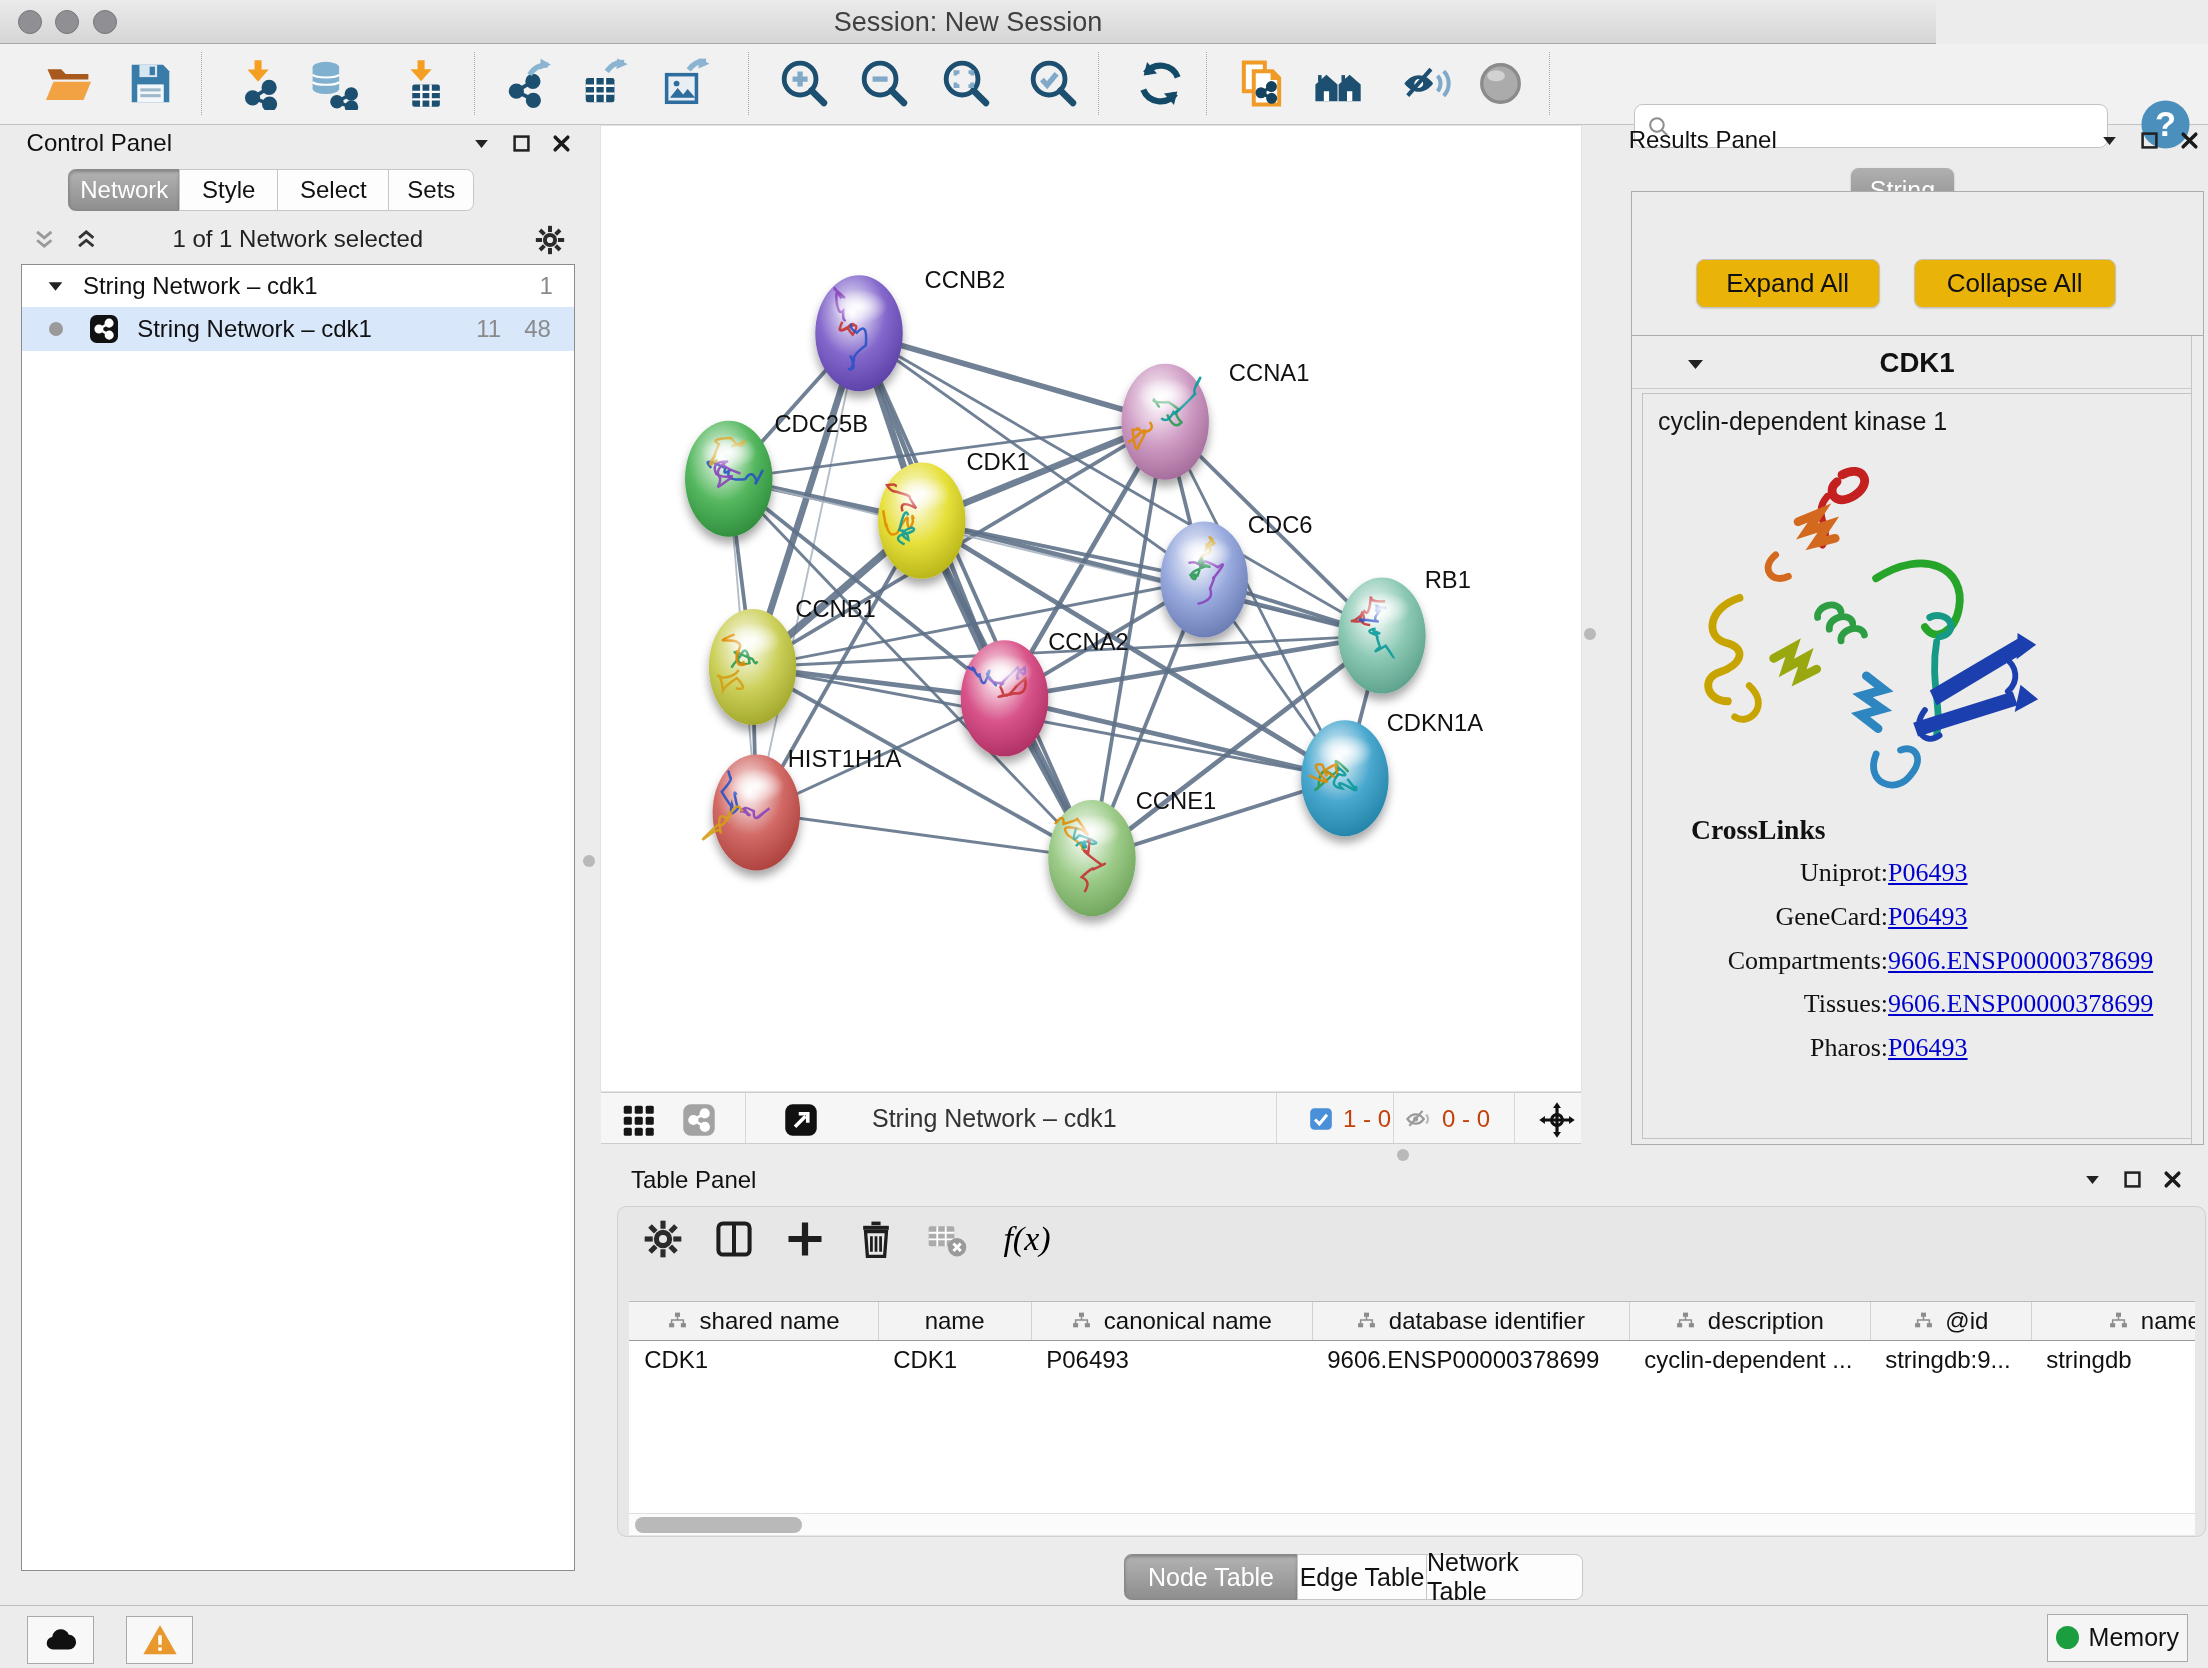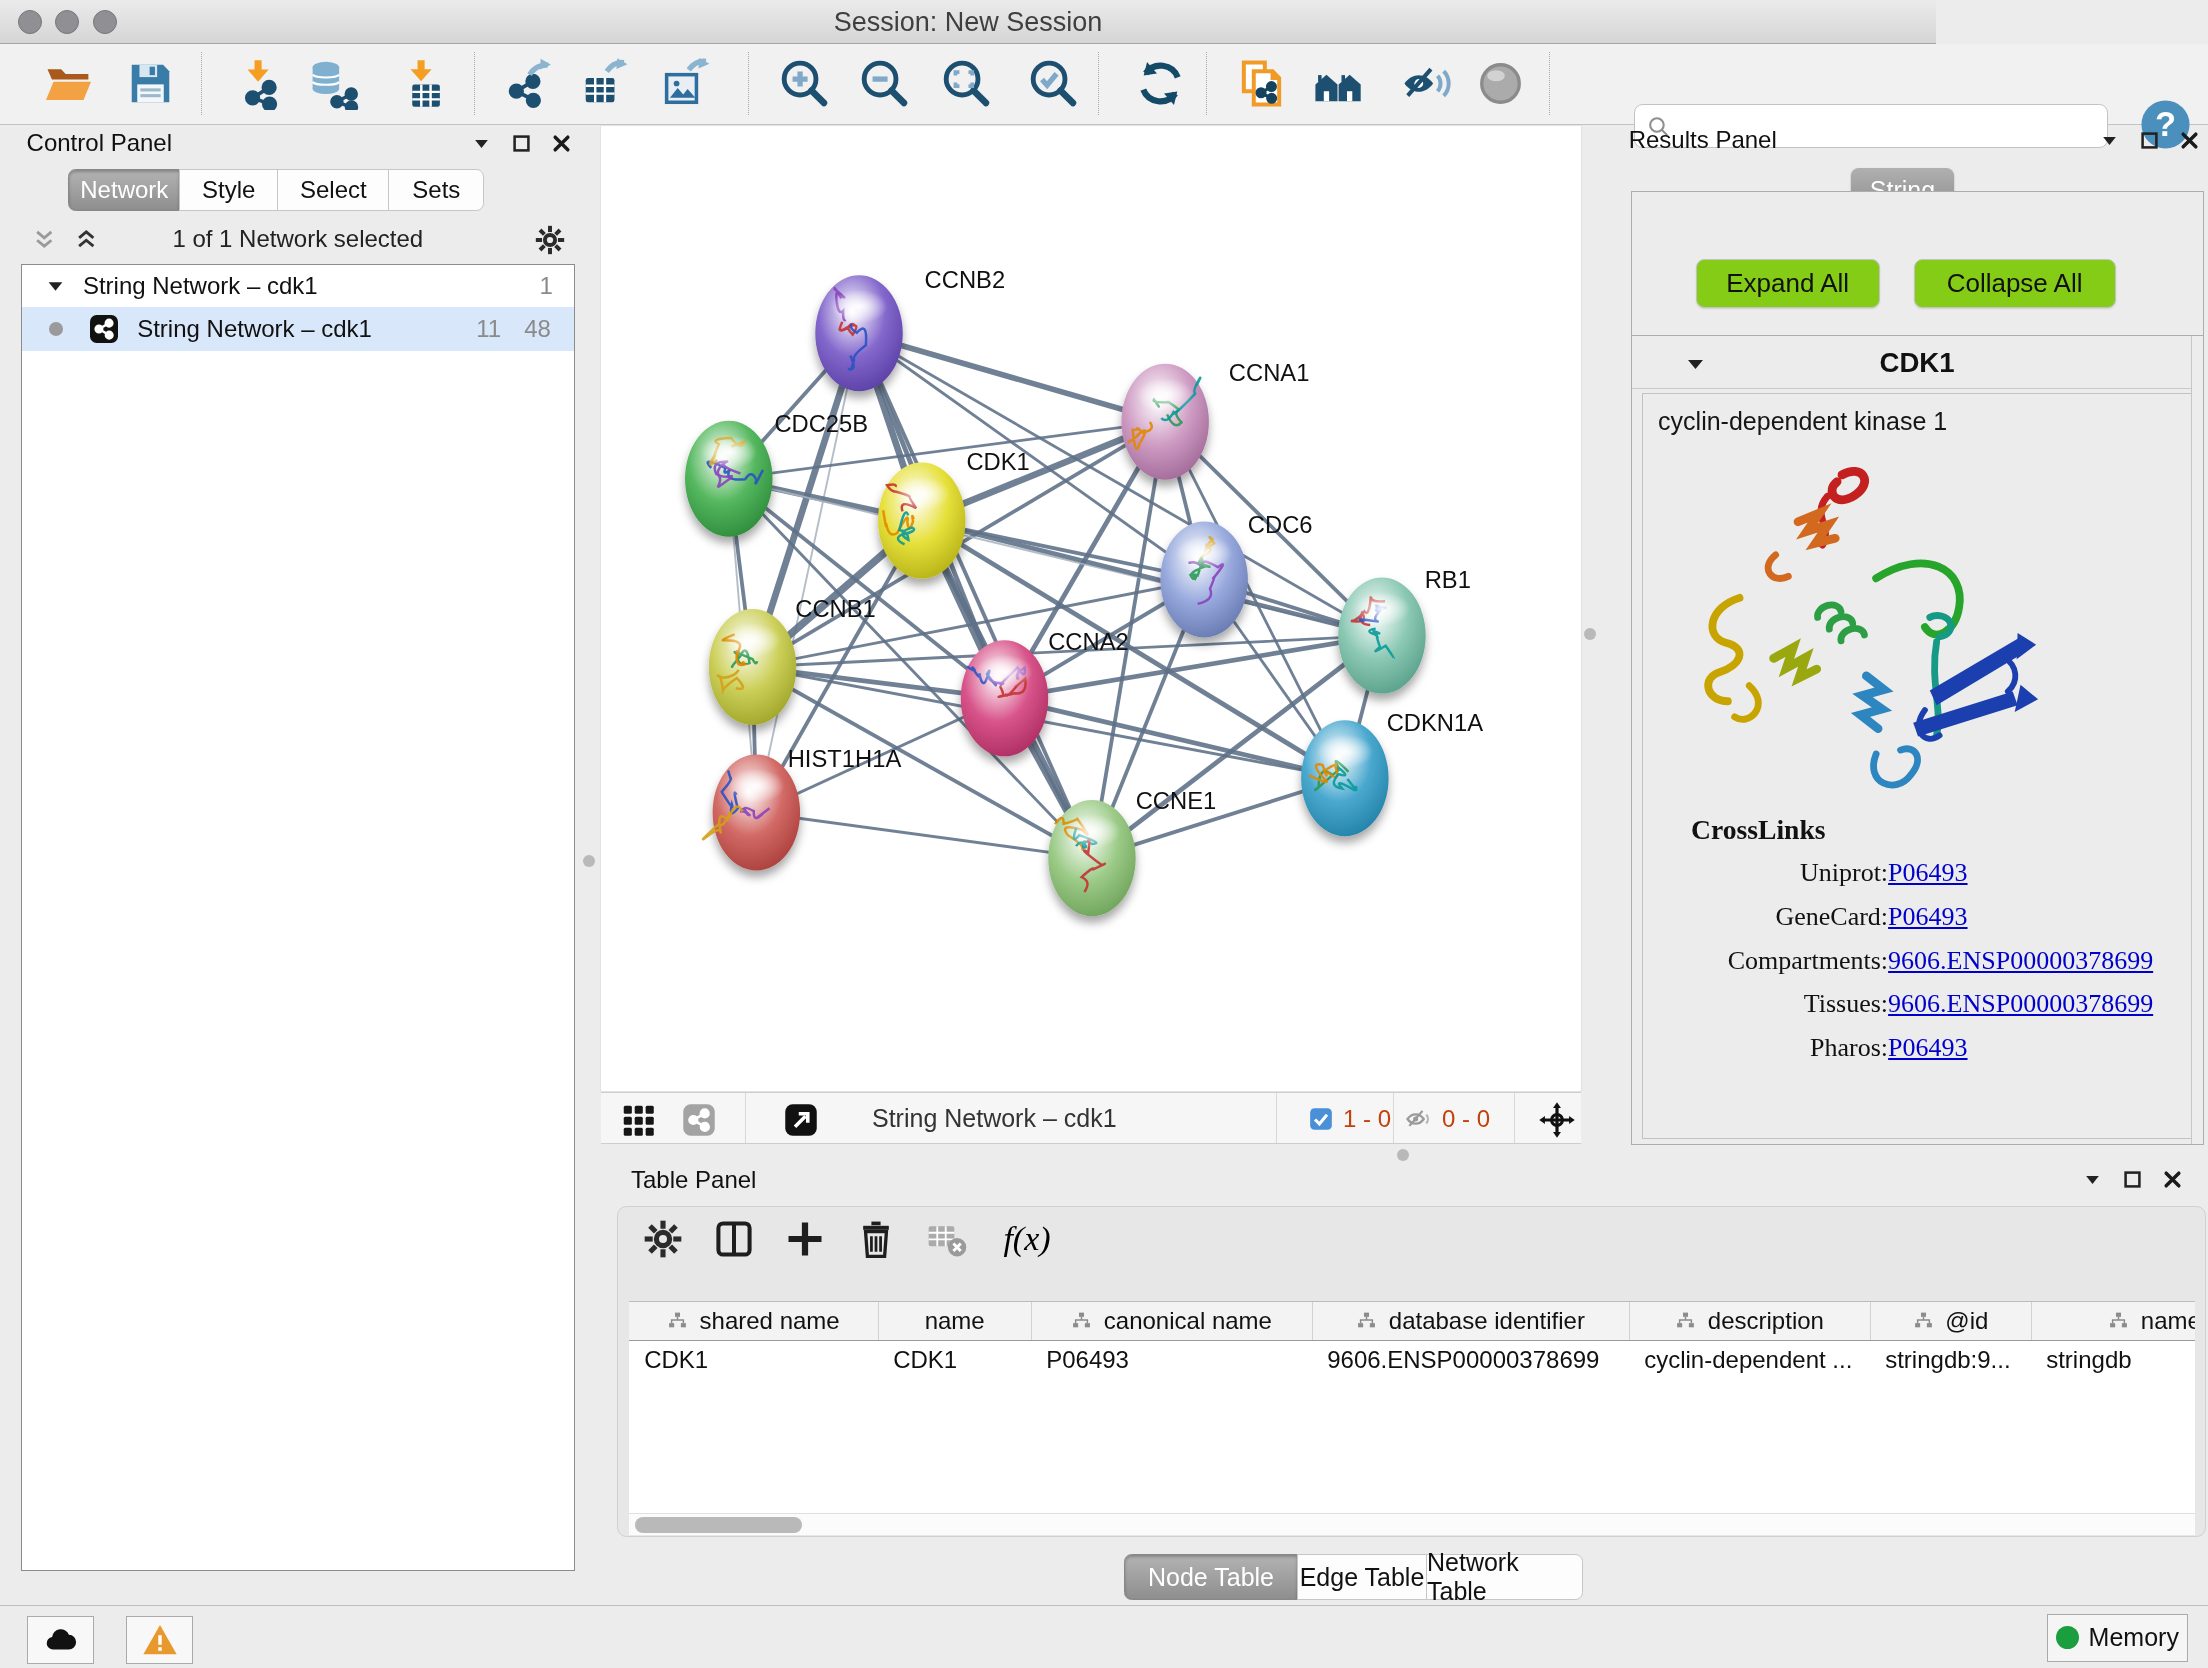--- a/index.html
+++ b/index.html
@@ -50,21 +50,21 @@
   .nbsep{position:absolute;top:0;height:50px;width:0;border-left:1px solid #d8d8d8;}
   .nbtxt{position:absolute;font-size:24px;color:#c2410c;top:12.4px;}
   .handle{position:absolute;width:12.4px;height:12.4px;border-radius:50%;background:#b9b9b9;}
 
   
   .rpanel{position:absolute;left:1623px;top:126px;width:586px;height:1027px;}
   .r-head{position:absolute;left:5.7px;top:0;right:7.6px;display:flex;align-items:center;}
   .r-head .phicons{margin-left:auto;}
   .r-tab{position:absolute;left:228px;top:42px;width:103px;height:44px;background:linear-gradient(#b0b0b0,#8d8d8d);color:#fff;font-size:25px;border-radius:7.6px;display:flex;align-items:center;justify-content:center;box-shadow:0 1px 1.9px rgba(0,0,0,.3);}
   .rbox1{position:absolute;left:7.6px;top:65px;width:573px;height:145px;border:1px solid #adadad;background:#ececec;}
-  .rbtn{position:absolute;top:67px;height:49px;background:#84cc16;border:1px solid #c2c2c2;border-radius:8.6px;font-size:26px;display:flex;align-items:center;justify-content:center;box-shadow:0 1px 1.9px rgba(0,0,0,.12);cursor:pointer;}
+  .rbtn{position:absolute;top:67px;height:49px;background:#eab308;border:1px solid #c2c2c2;border-radius:8.6px;font-size:26px;display:flex;align-items:center;justify-content:center;box-shadow:0 1px 1.9px rgba(0,0,0,.12);cursor:pointer;}
   .rbox2{position:absolute;left:7.6px;top:209px;width:573px;height:810px;border:1px solid #adadad;background:#ececec;}
   .r-sechead{position:absolute;left:0;top:0;width:100%;height:53px;border-bottom:1px solid #cacaca;}
   .r-gene{position:absolute;width:100%;text-align:center;top:11.4px;font-size:27.6px;font-weight:bold;}
   .rbox3{position:absolute;left:10.5px;top:57px;width:552px;height:746px;border:1px solid #c2c2c2;background:#ececec;overflow:hidden;text-align:right;}
   .r-desc{position:absolute;left:15px;top:13.3px;font-size:25px;color:#151515;}
   .xl-title{position:absolute;left:48px;top:420px;font-family:"Liberation Serif",serif;font-weight:bold;font-size:27.6px;}
   .xl-row{position:absolute;left:70px;display:flex;font-family:"Liberation Serif",serif;font-size:26px;}
   .xl-label{width:175px;color:#111;}
   .xl-val{color:#0000cc;text-decoration:underline;cursor:pointer;}
   .r-scroll{position:absolute;left:559px;top:0;width:12.4px;height:808px;background:#ededed;border-left:1px solid #c6c6c6;}
@@ -293,21 +293,21 @@
         </svg>
       <svg class="phicon" viewBox="0 0 20 20">
           <path d="M4.5 4.5l11 11M15.5 4.5l-11 11" stroke="#1a1a1a" stroke-width="3" stroke-linecap="round"></path>
         </svg>
     </span>
   </div>
   <div class="cp-tabs">
     <div class="tab sel" style="width:112px">Network</div>
     <div class="tab" style="width:99px;margin-left:-1px">Style</div>
     <div class="tab" style="width:112px;margin-left:-1px">Select</div>
-    <div class="tab" style="width:96px;margin-left:-1px">Sets</div>
+    <div class="tab" style="width:86px;margin-left:-1px">Sets</div>
   </div>
   <div class="cp-sub">
     <span class="cp-status">1 of 1 Network selected</span>
     <svg style="position:absolute;left:17px;top:7.6px" width="28.5" height="28.5" viewBox="0 0 24 24" fill="none" stroke="#9a9a9a" stroke-width="2.4">
         <path d="M6 5l6 5 6-5M6 12l6 5 6-5"></path>
       </svg>
     <svg style="position:absolute;left:59px;top:7.6px" width="28.5" height="28.5" viewBox="0 0 24 24" fill="none" stroke="#333" stroke-width="2.4">
         <path d="M6 10l6-5 6 5M6 17l6-5 6 5"></path>
       </svg>
     <svg style="position:absolute;right:15px;top:4.8px" width="34" height="34" viewBox="0 0 24 24" fill="#2b2b2b">

